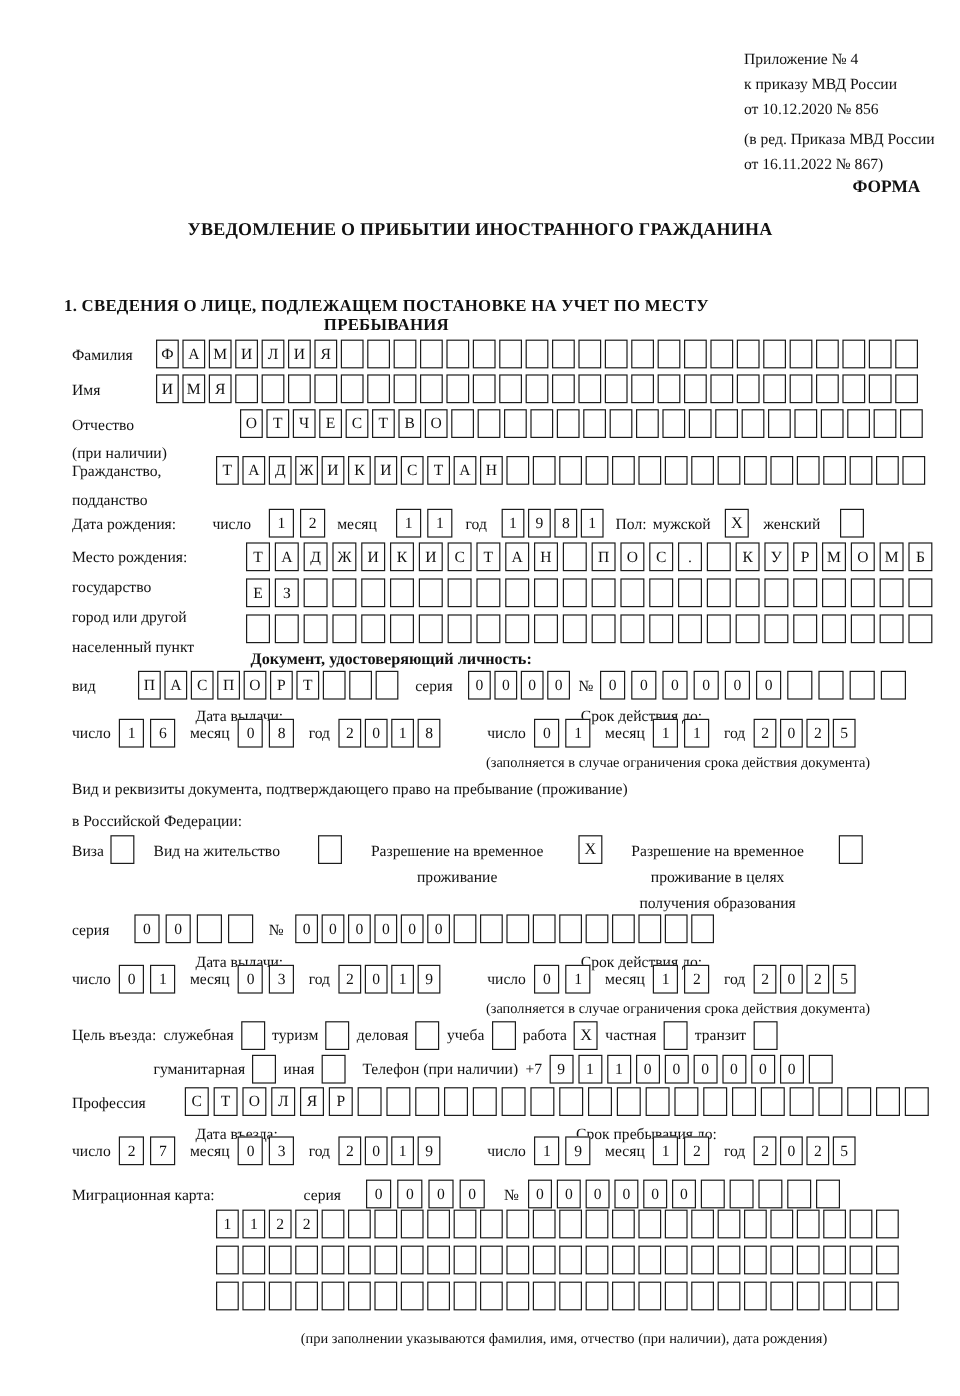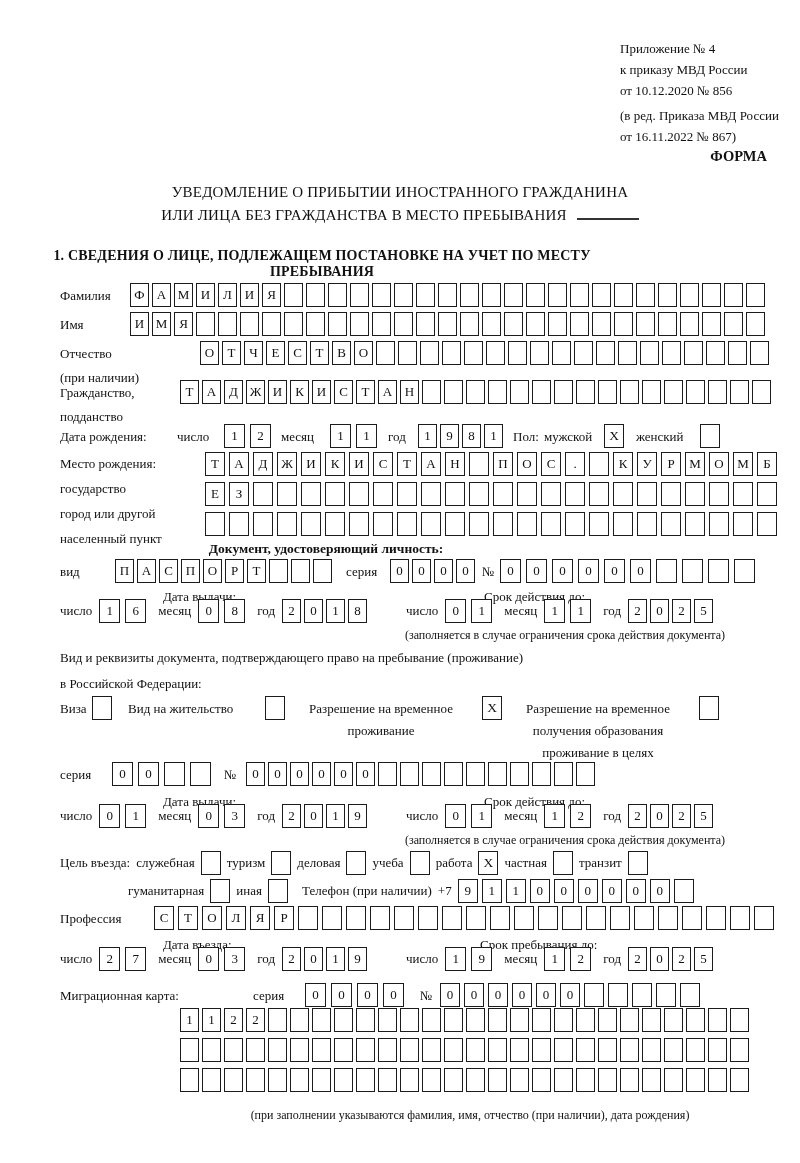--- a/index.html
+++ b/index.html
@@ -5,21 +5,21 @@
   *{margin:0;padding:0;box-sizing:border-box}
   html,body{background:#ffffff}
   .page{position:relative;width:800px;height:1163px;background:#fff;color:#111;
         font-family:"Liberation Serif","DejaVu Serif",serif;font-size:13px;overflow:hidden}
   .abs{position:absolute}
   .b{font-weight:700}
   .lbl{font-size:13px;white-space:nowrap}
   .sm{font-size:12px}
   .ctr{text-align:center}
   .hdr{font-size:13px;line-height:21px}
-  .title{font-size:15px;font-weight:400;letter-spacing:.2px}
+  .title{font-size:15px;font-weight:700;letter-spacing:.2px}
   .sect{font-size:14px;font-weight:700;letter-spacing:.2px}
   .boxrow{display:flex}
   .cbox{flex:0 0 auto;width:19px;height:24px;border:1.6px solid #1c1c1c;margin-right:3px;
         display:flex;align-items:center;justify-content:center;font-size:13px;background:#fff}
   .p24 .cbox{width:20px;margin-right:4px}
   .p26 .cbox{width:21px;margin-right:5px}
   .cb{flex:0 0 auto;width:20px;height:24px;border:1.6px solid #1c1c1c;display:flex;
       align-items:center;justify-content:center;font-size:13.5px;background:#fff}
   .drow{display:flex;align-items:center;gap:7px}
   .frow{display:flex;align-items:center;gap:6px}
@@ -37,24 +37,20 @@
     <div>Приложение № 4</div>
     <div>к приказу МВД России</div>
     <div>от 10.12.2020 № 856</div>
     <div style="margin-top:4px">(в ред. Приказа МВД России</div>
     <div>от 16.11.2022 № 867)</div>
   </div>
 
   <div class="abs b" style="right:33px;top:148px;font-size:14.5px">ФОРМА</div>
 
   <div class="abs title ctr" style="left:0;top:184px;width:800px">УВЕДОМЛЕНИЕ О ПРИБЫТИИ ИНОСТРАННОГО ГРАЖДАНИНА</div>
-  <div class="abs" style="left:0;top:207px;width:800px;display:flex;justify-content:center;align-items:baseline">
-    <span class="title">ИЛИ ЛИЦА БЕЗ ГРАЖДАНСТВА В МЕСТО ПРЕБЫВАНИЯ</span>
-    <span class="ul"></span>
-  </div>
 
   <div class="abs sect ctr" style="left:0;top:248px;width:644px">1. СВЕДЕНИЯ О ЛИЦЕ, ПОДЛЕЖАЩЕМ ПОСТАНОВКЕ НА УЧЕТ ПО МЕСТУ ПРЕБЫВАНИЯ</div>
 
   <div class="abs lbl" style="left:60px;top:288px">Фамилия</div>
   <div class="abs boxrow" style="left:130px;top:283px">
       <span class="cbox">Ф</span>
       <span class="cbox">А</span>
       <span class="cbox">М</span>
       <span class="cbox">И</span>
       <span class="cbox">Л</span>
@@ -371,22 +367,22 @@
   <div class="abs cb" style="left:92px;top:696px"></div>
   <div class="abs lbl" style="left:128px;top:701px">Вид на жительство</div>
   <div class="abs cb" style="left:265px;top:696px"></div>
   <div class="abs ctr ll22" style="left:293px;top:698px;width:176px">
     <div>Разрешение на временное</div>
     <div>проживание</div>
   </div>
   <div class="abs cb" style="left:482px;top:696px">X</div>
   <div class="abs ctr ll22" style="left:508px;top:698px;width:180px">
     <div>Разрешение на временное</div>
+    <div>проживание в целях</div>
     <div>получения образования</div>
-    <div>проживание в целях</div>
   </div>
   <div class="abs cb" style="left:699px;top:696px"></div>
 
   <div class="abs lbl" style="left:60px;top:767px">серия</div>
   <div class="abs boxrow p26" style="left:112px;top:762px">
       <span class="cbox">0</span>
       <span class="cbox">0</span>
       <span class="cbox"></span>
       <span class="cbox"></span>
     </div>

